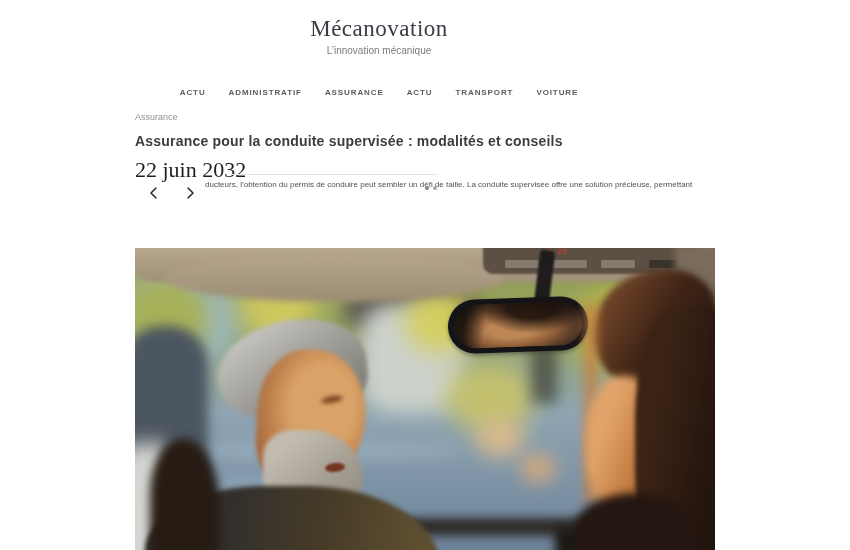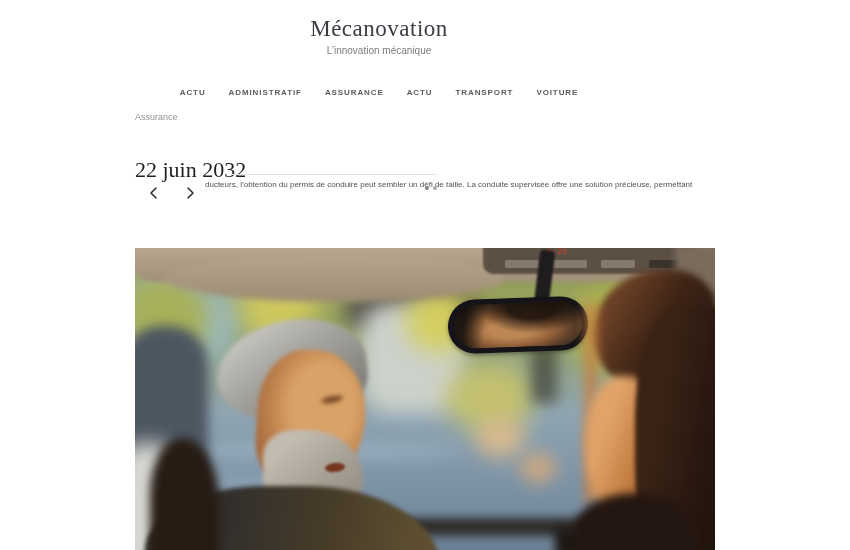--- a/index.html
+++ b/index.html
@@ -101,20 +101,21 @@
   <nav class="abs" id="main-nav">
     <a class="nav-item">ACTU</a>
     <a class="nav-item">ADMINISTRATIF</a>
     <a class="nav-item">ASSURANCE</a>
     <a class="nav-item">ACTU</a>
     <a class="nav-item">TRANSPORT</a>
     <a class="nav-item">VOITURE</a>
   </nav>
 
   <div class="abs" id="breadcrumb">Assurance</div>
+  <h2 class="abs" id="article-title" style="margin:0">Assurance pour la conduite supervisée : modalités et conseils</h2>
 
   <div class="abs" id="article-date">22 juin 2032</div>
   <div class="abs" id="date-rule"></div>
 
   <button class="abs nav-arrow" id="arrow-prev">
     <svg width="14" height="14" viewBox="0 0 14 14">
       <polyline points="9,2 4,7 9,12" fill="none" stroke="#2e2e2e" stroke-width="1.6" stroke-linecap="round" stroke-linejoin="round"></polyline>
     </svg>
   </button>
   <button class="abs nav-arrow" id="arrow-next">

